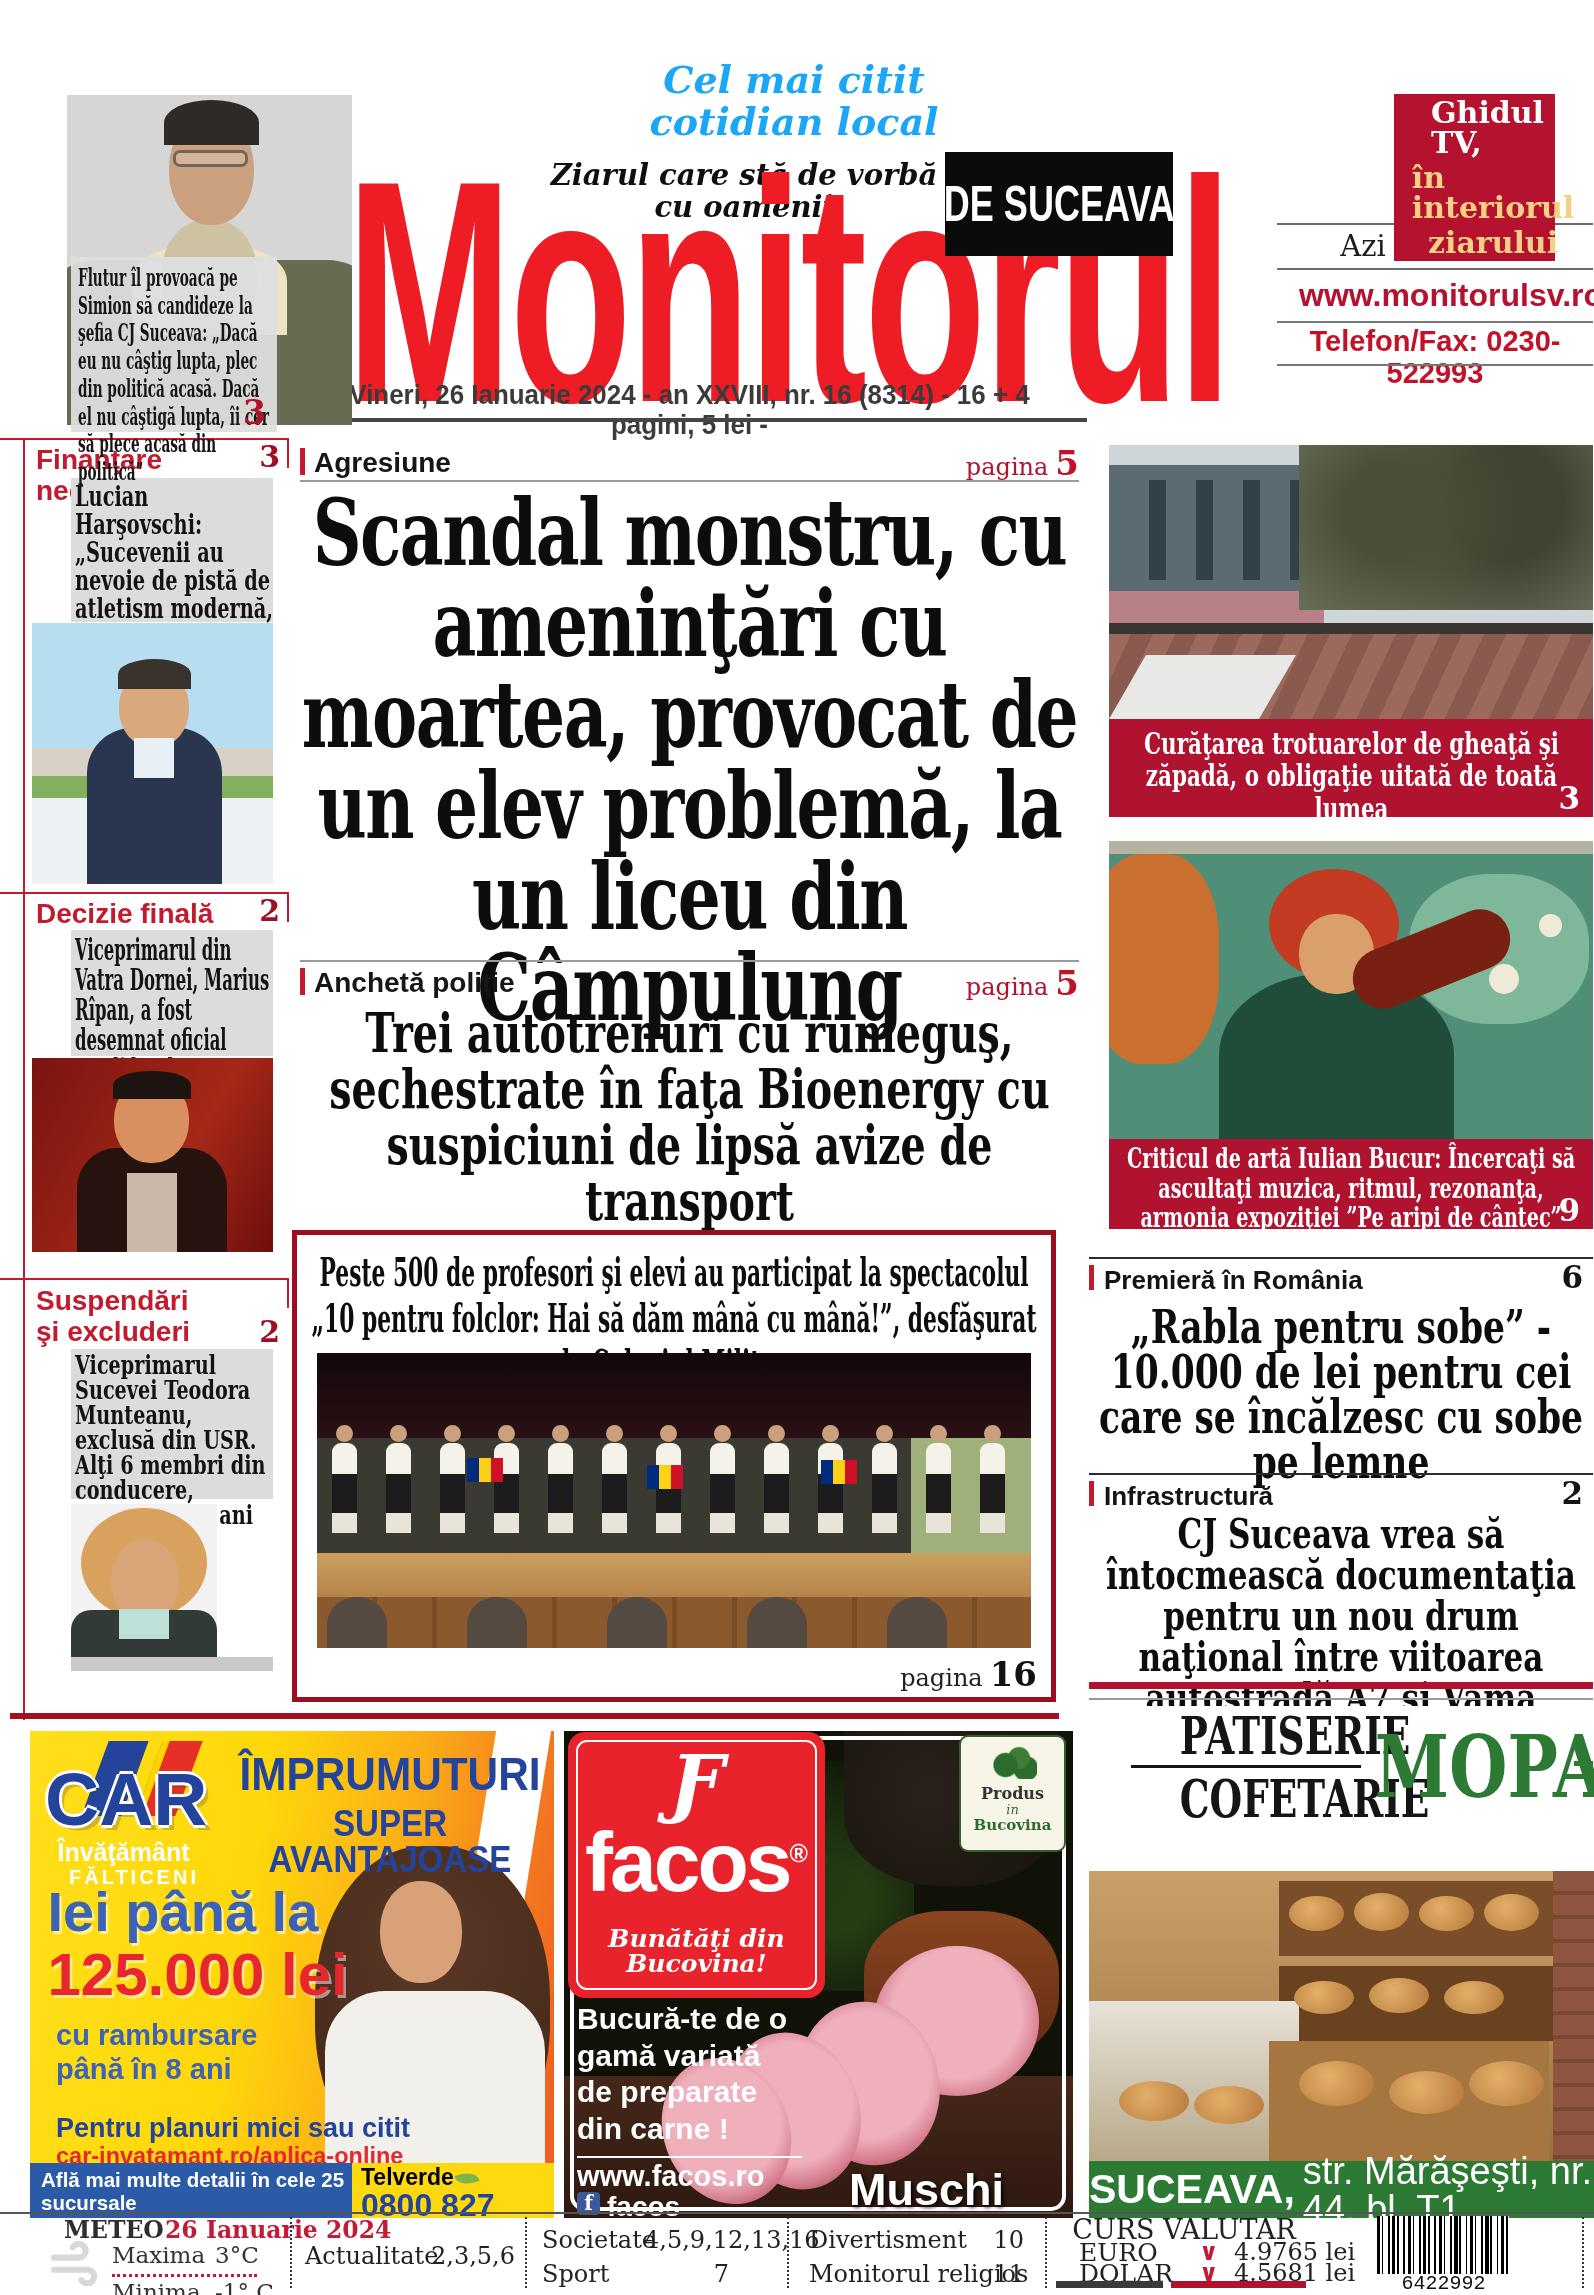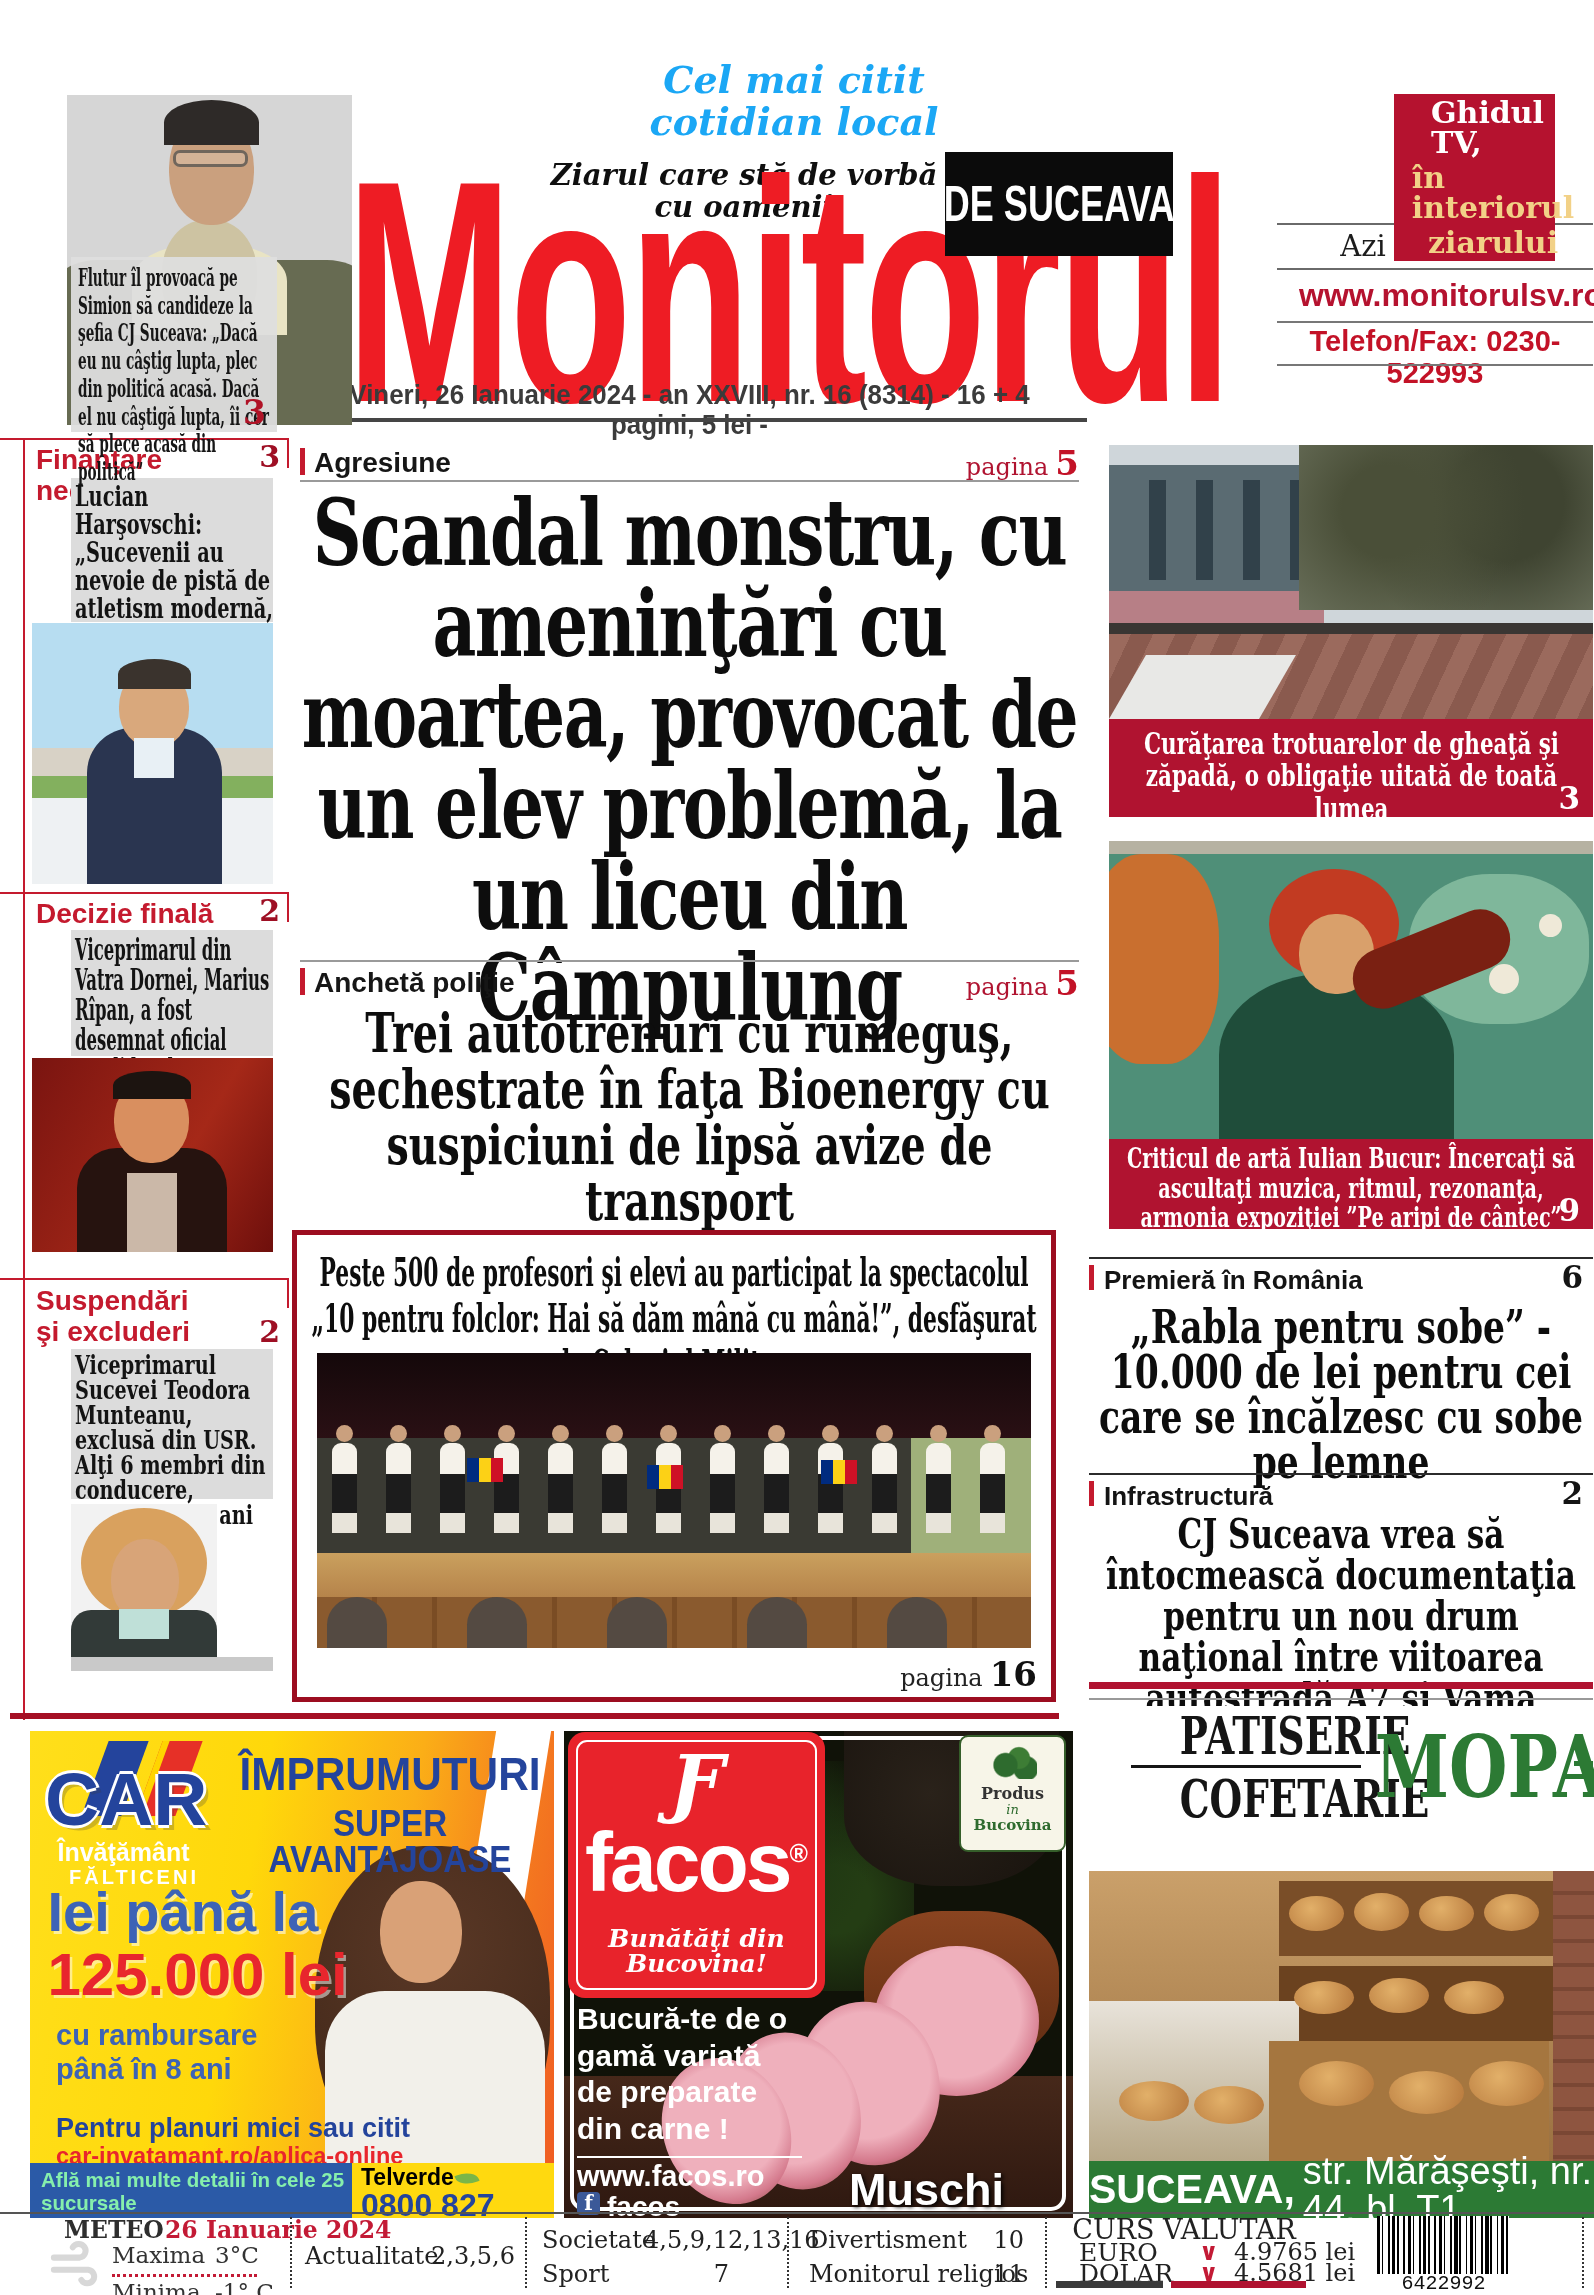--- a/index.html
+++ b/index.html
@@ -150,21 +150,21 @@
   .car-hair{position:absolute;left:285px;top:115px;width:235px;height:330px;background:radial-gradient(circle at 50% 30%,#5a3826,#3c2416);border-radius:46%;}
   .car-face{position:absolute;left:350px;top:150px;width:82px;height:102px;background:#d9a177;border-radius:48%;}
   .car-shirt{position:absolute;left:295px;top:260px;width:220px;height:230px;background:#f2f0ea;border-radius:60px 60px 0 0;}
   .car-o1{position:absolute;left:17.5px;top:153px;font:800 56px/1 "Liberation Sans",sans-serif;color:#3d63b6;text-shadow:2.5px 2.5px 0 rgba(255,255,255,.55);}
   .car-o2{position:absolute;left:17.5px;top:214px;font:800 60px/1 "Liberation Sans",sans-serif;color:#e8262d;text-shadow:2.5px 2.5px 0 rgba(255,255,255,.5);}
   .car-r1{position:absolute;left:26px;top:290px;font:600 29px/1 "Liberation Sans",sans-serif;color:#3d63b6;}
   .car-r2{position:absolute;left:26px;top:324px;font:600 29px/1 "Liberation Sans",sans-serif;color:#3d63b6;}
   .car-pl{position:absolute;left:26px;top:384px;font:700 27px/1 "Liberation Sans",sans-serif;color:#24449c;}
   .car-url{position:absolute;left:26px;top:414px;font:700 23.5px/1 "Liberation Sans",sans-serif;color:#e8262d;}
   .car-bandb{position:absolute;left:0;top:432px;width:322px;height:55px;background:#2b5aa7;padding:6px 0 0 11px;}
-  .car-i1{font:600 20.5px/1.1 "Liberation Sans",sans-serif;color:#86efac;}
+  .car-i1{font:600 20.5px/1.1 "Liberation Sans",sans-serif;color:#ffffff;}
   .car-i2{font:800 29px/1.1 "Liberation Sans",sans-serif;color:#fff;}
   .car-bandy{position:absolute;left:322px;top:432px;width:202px;height:55px;background:#ffd90f;padding:3px 0 0 9px;}
   .car-tv{font:700 23px/1 "Liberation Sans",sans-serif;color:#000000;margin-top:28px;}
   .car-leaf{display:inline-block;width:22px;height:13px;background:#7ab648;border-radius:0 90% 0 90%;transform:rotate(-20deg);}
   .car-num{font:800 32px/1 "Liberation Sans",sans-serif;color:#24449c;}
 
   .ad-facos{left:564px;top:1731px;width:509px;height:487px;overflow:hidden;background:#101208;}
   .fa-leaves{position:absolute;left:90px;top:30px;width:260px;height:230px;background:radial-gradient(circle at 30% 30%,#1c3312 15%,transparent 60%),radial-gradient(circle at 70% 60%,#243d14 15%,transparent 60%);}
   .fa-pot{position:absolute;left:280px;top:0px;width:215px;height:155px;background:radial-gradient(circle at 40% 40%,#2a221a,#17120d);border-radius:0 0 45% 45%;}
   .fa-wood{position:absolute;left:0;top:345px;width:509px;height:142px;background:linear-gradient(#46281a,#2e1810);}

